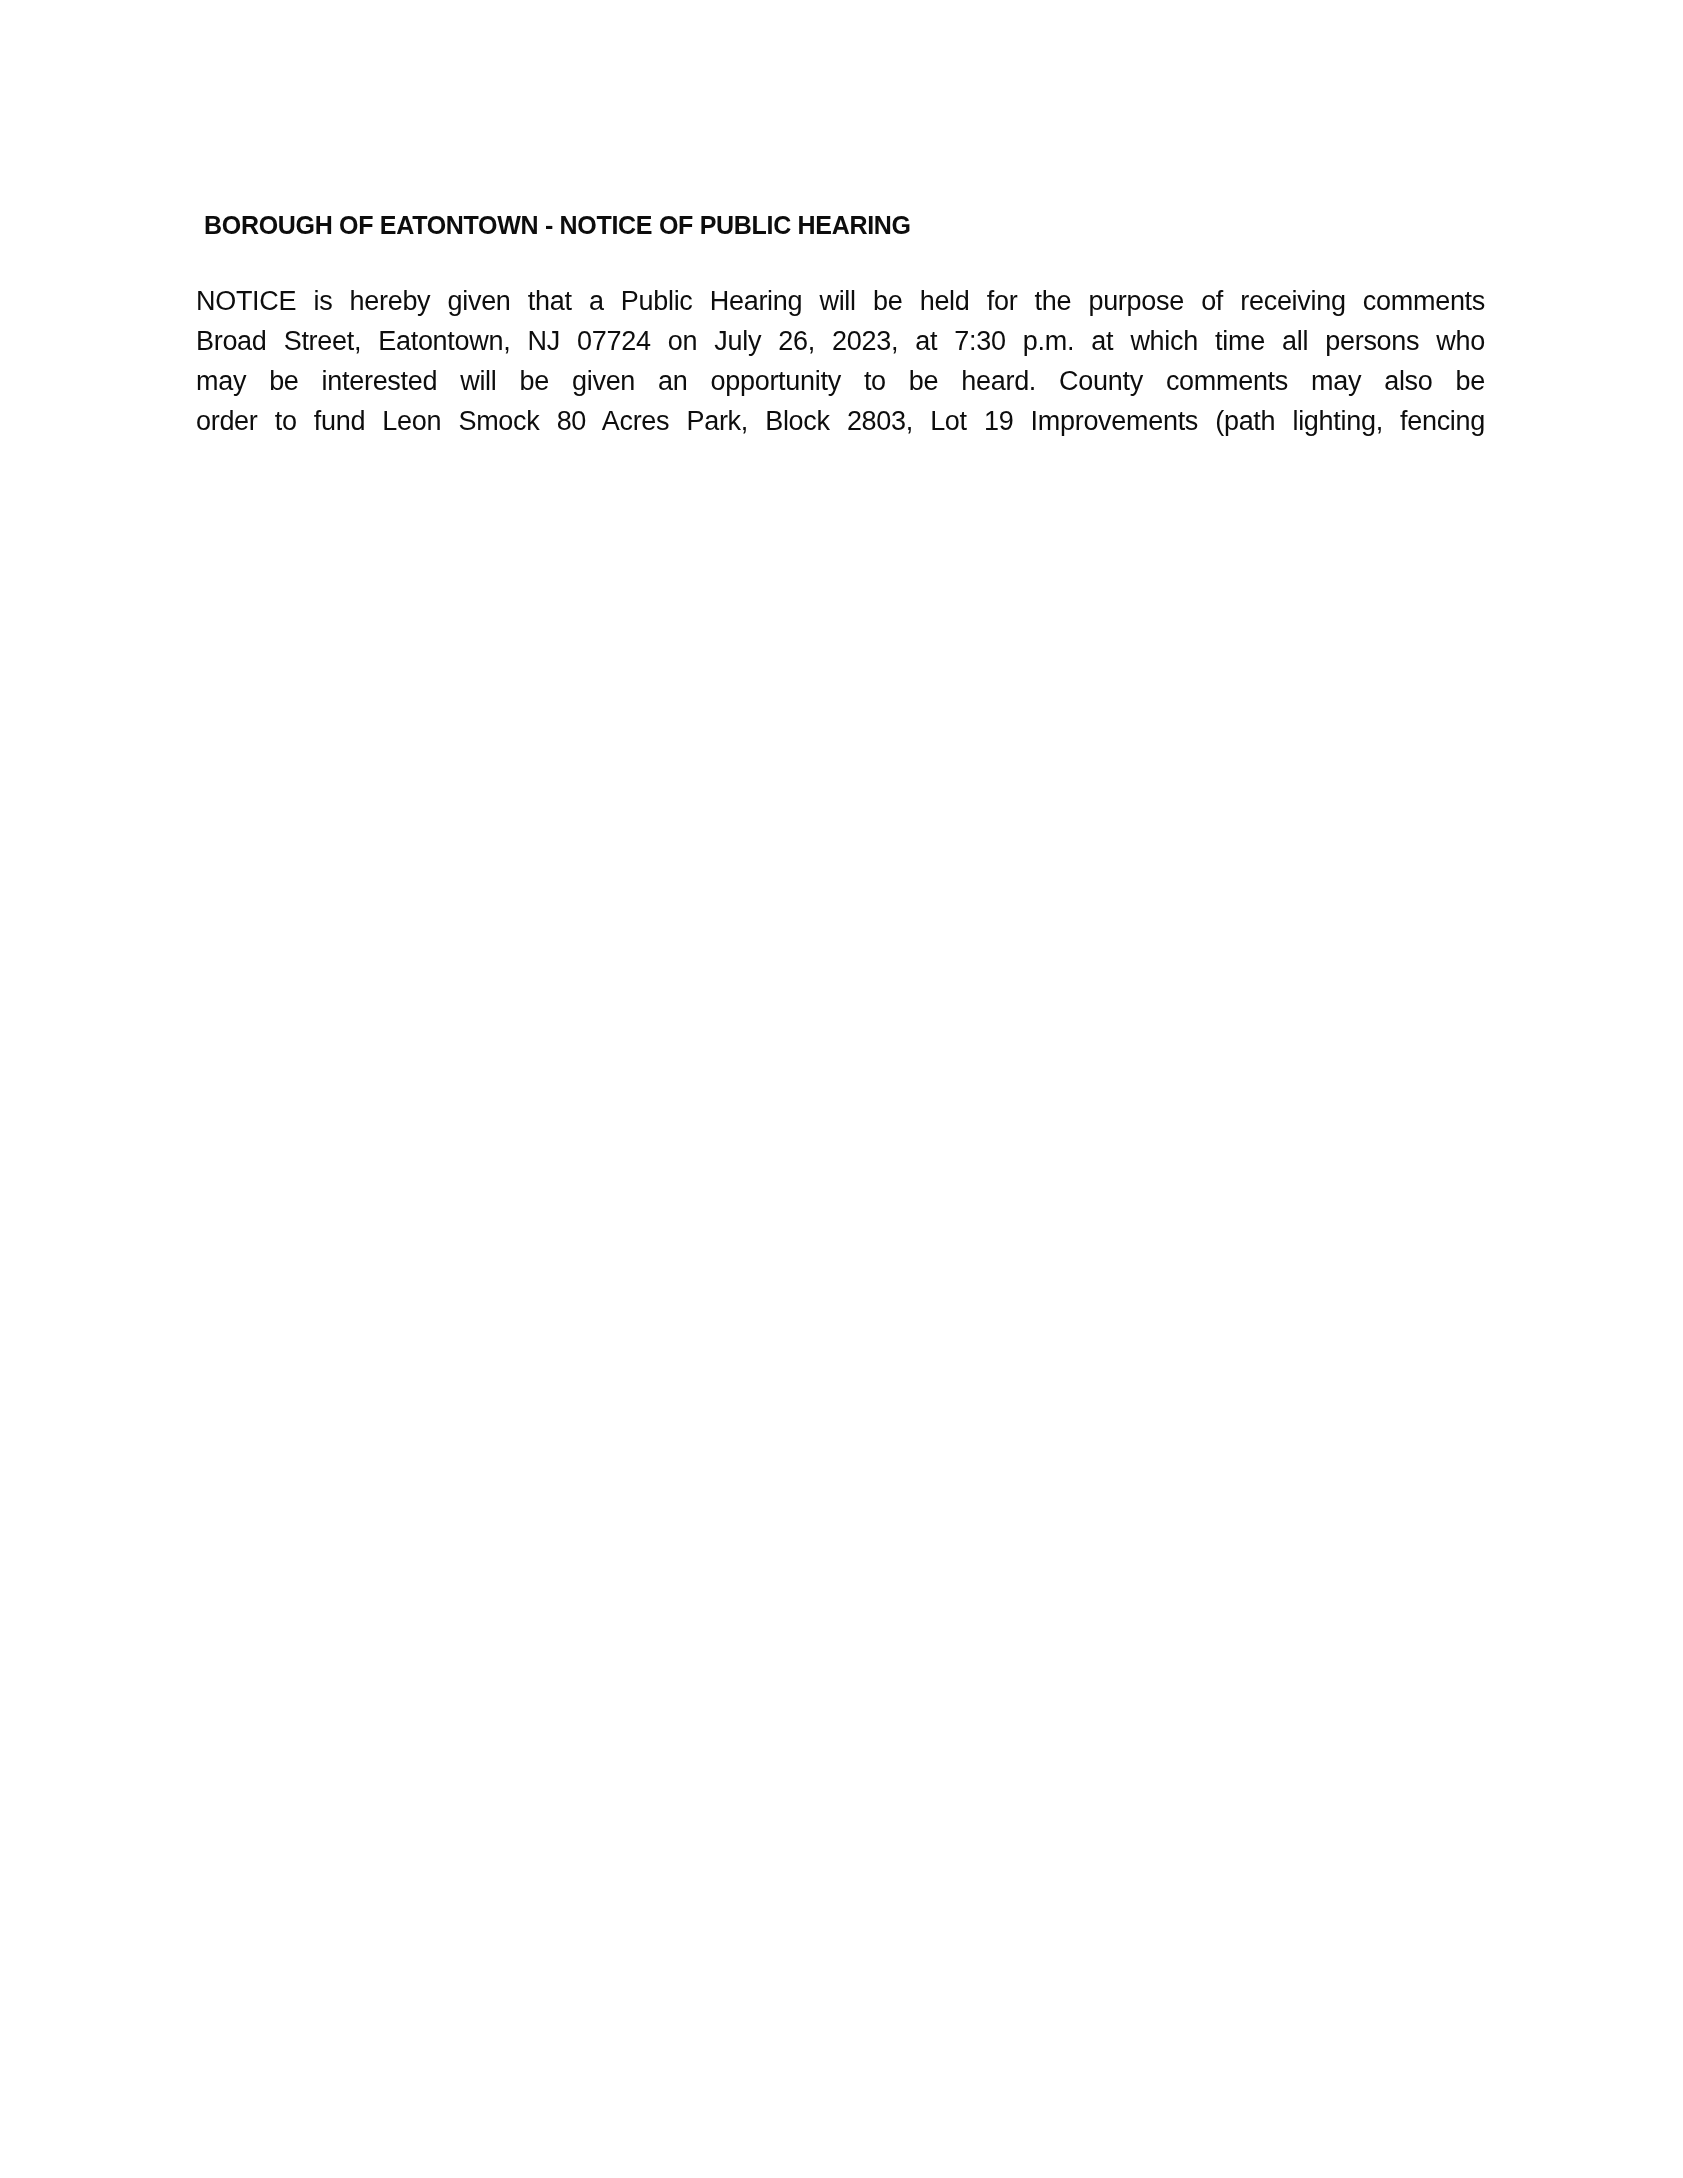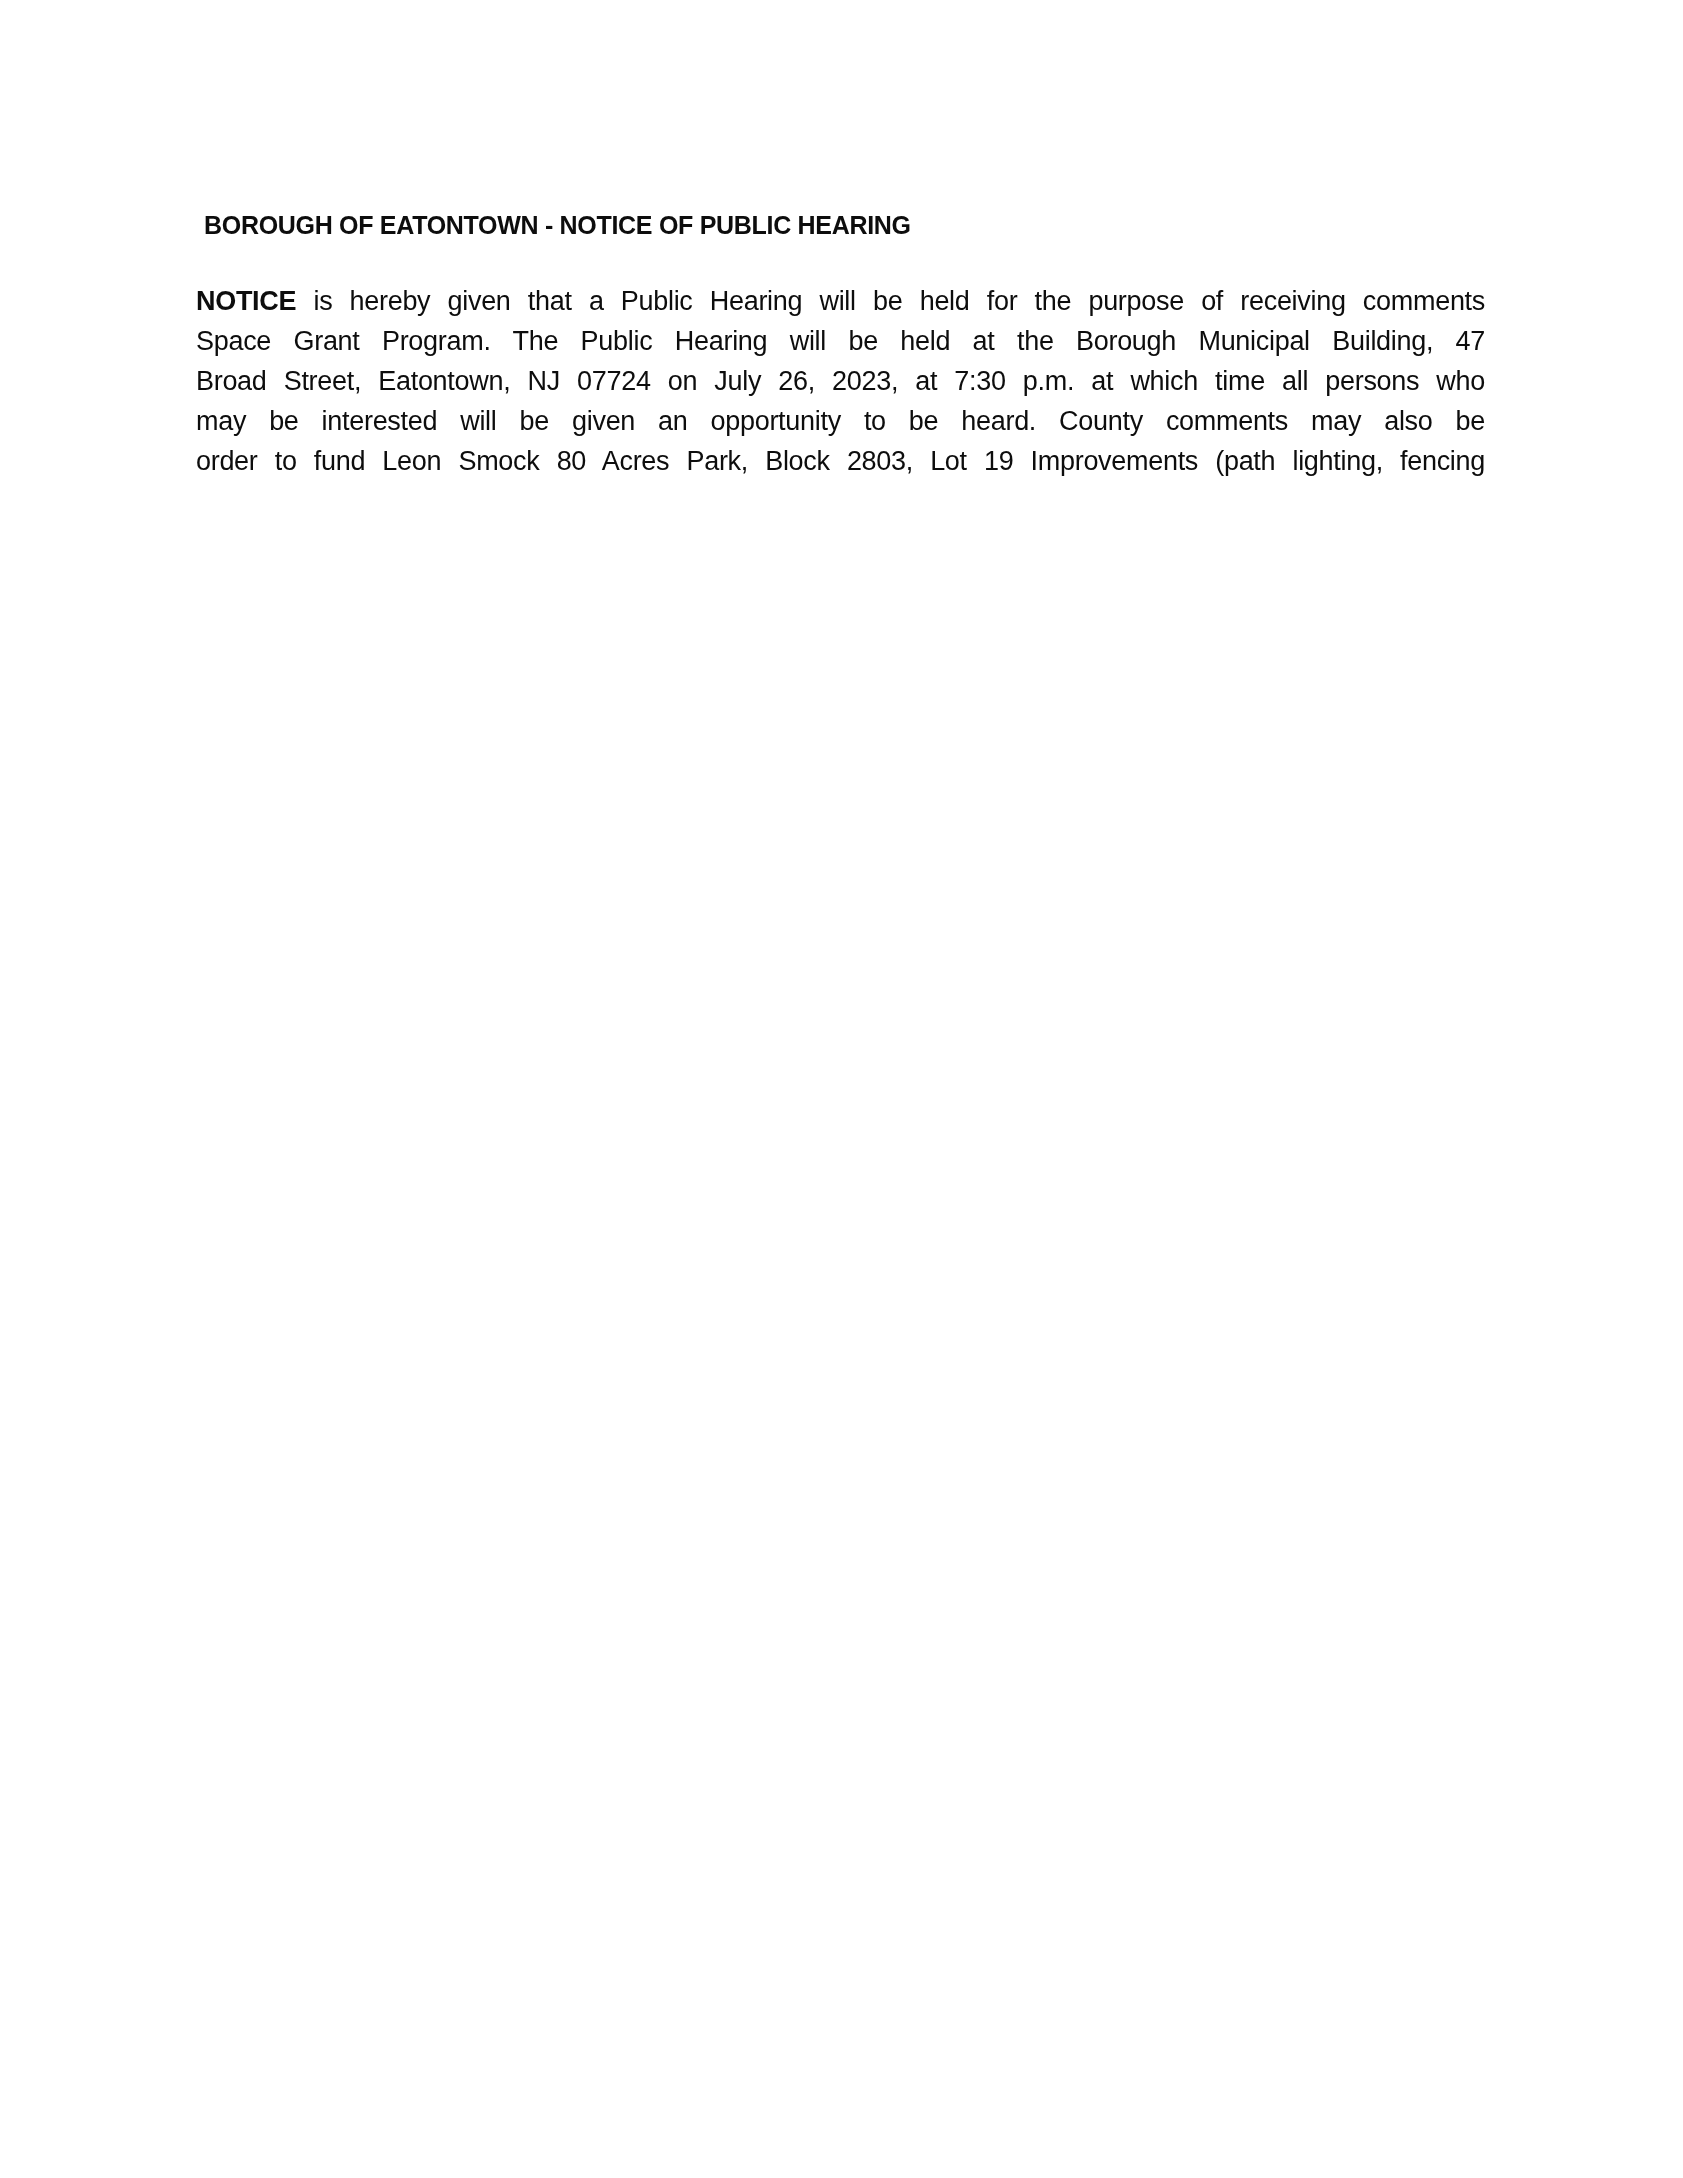--- a/index.html
+++ b/index.html
@@ -38,40 +38,39 @@
       left: 0;
       width: 1289px;
       margin: 0;
       font-size: 27px;
       line-height: 40px;
       text-align: justify;
       letter-spacing: -0.3px;
       word-spacing: 0px;
     }
     .body-para .lead {
-      font-weight: bold;
+      font-weight: normal;
     }
     .line {
       display: block;
       text-align: justify;
       text-align-last: justify;
       white-space: nowrap;
       height: 40px;
     }
     .line.last {
       text-align-last: left;
     }
   </style>
 </head>
 <body>
 
 <div class="page">
   <h1 class="heading">BOROUGH OF EATONTOWN - NOTICE OF PUBLIC HEARING</h1>
 
   <div class="body-para">
     <span class="line"><span class="lead">NOTICE</span><span> is hereby given that a Public Hearing will be held for the purpose of receiving comments</span></span>
-    <span class="line">Space Grant Program.  The Public Hearing will be held at the Borough Municipal Building, 47</span>
     <span class="line">Broad Street, Eatontown, NJ 07724 on July 26, 2023, at 7:30 p.m. at which time all persons who</span>
     <span class="line">may be interested will be given an opportunity to be heard.  County comments may also be</span>
     <span class="line">order to fund Leon Smock 80 Acres Park, Block 2803, Lot 19 Improvements (path lighting, fencing</span>
   </div>
 </div>
 
 
 </body></html>

